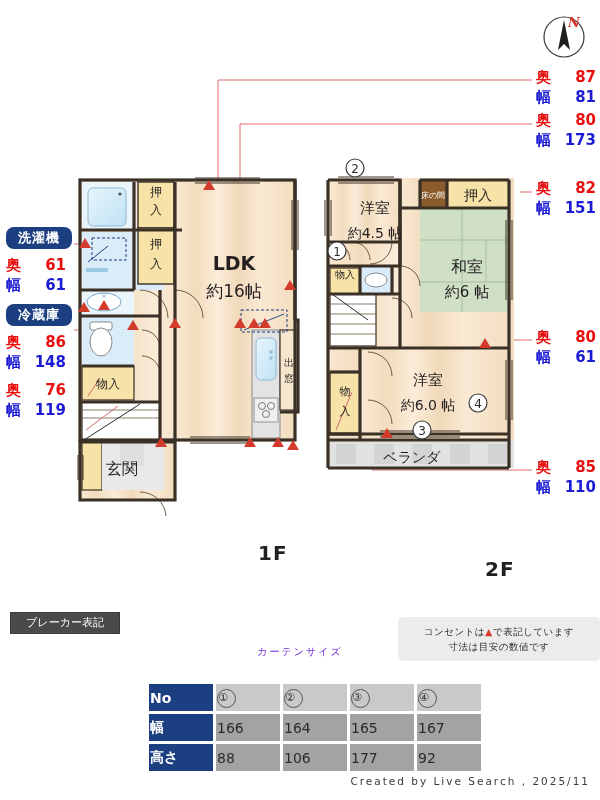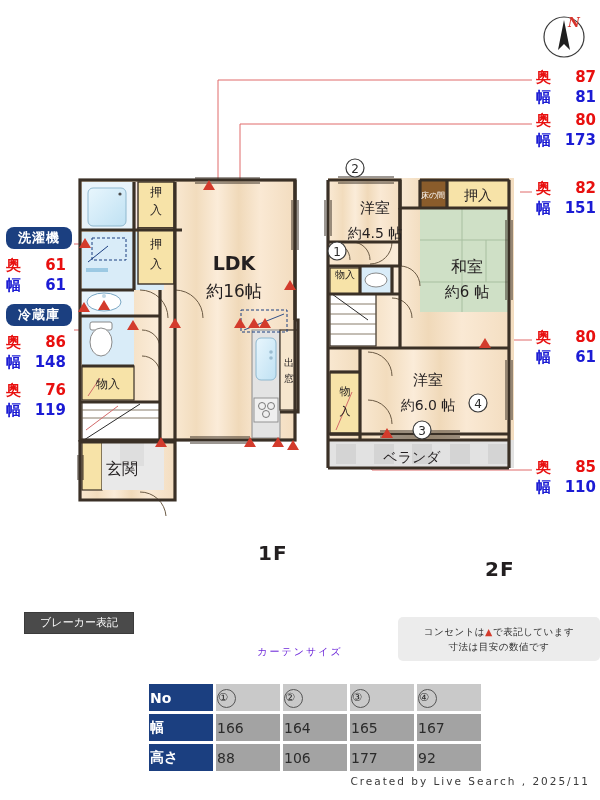--- a/index.html
+++ b/index.html
@@ -32,21 +32,21 @@
 
   
   #plan{position:absolute;left:0;top:0;width:600px;height:600px;}
 
   
   .floorlab{font-size:20px;font-weight:bold;color:#231f20;letter-spacing:1px;}
   #lab1f{left:258px;top:541px;}
   #lab2f{left:485px;top:541px;margin-top:16px;}
 
   
-  #breaker{left:24px;top:612px;width:108px;border:1px solid #3b3b3b;background:#fff;}
+  #breaker{left:10px;top:612px;width:108px;border:1px solid #3b3b3b;background:#fff;}
   #breaker .bhead{background:#4a4a4a;color:#fff;font-size:11px;text-align:center;padding:2px 0 3px;letter-spacing:0px;}
   #breaker .bval{color:#e8100f;font-size:21px;font-weight:bold;text-align:center;padding:2px 0 4px;}
 
   
   #note{left:398px;top:617px;width:190px;background:#ececec;border-radius:5px;padding:7px 6px;
     font-size:9.5px;line-height:15px;color:#2c2c2c;text-align:center;letter-spacing:0.5px;}
   #note .tri{color:#d33b2c;}
 
   
   #curtitle{left:0;top:645px;width:600px;text-align:center;font-size:10px;color:#6d28d9;letter-spacing:2px;}

